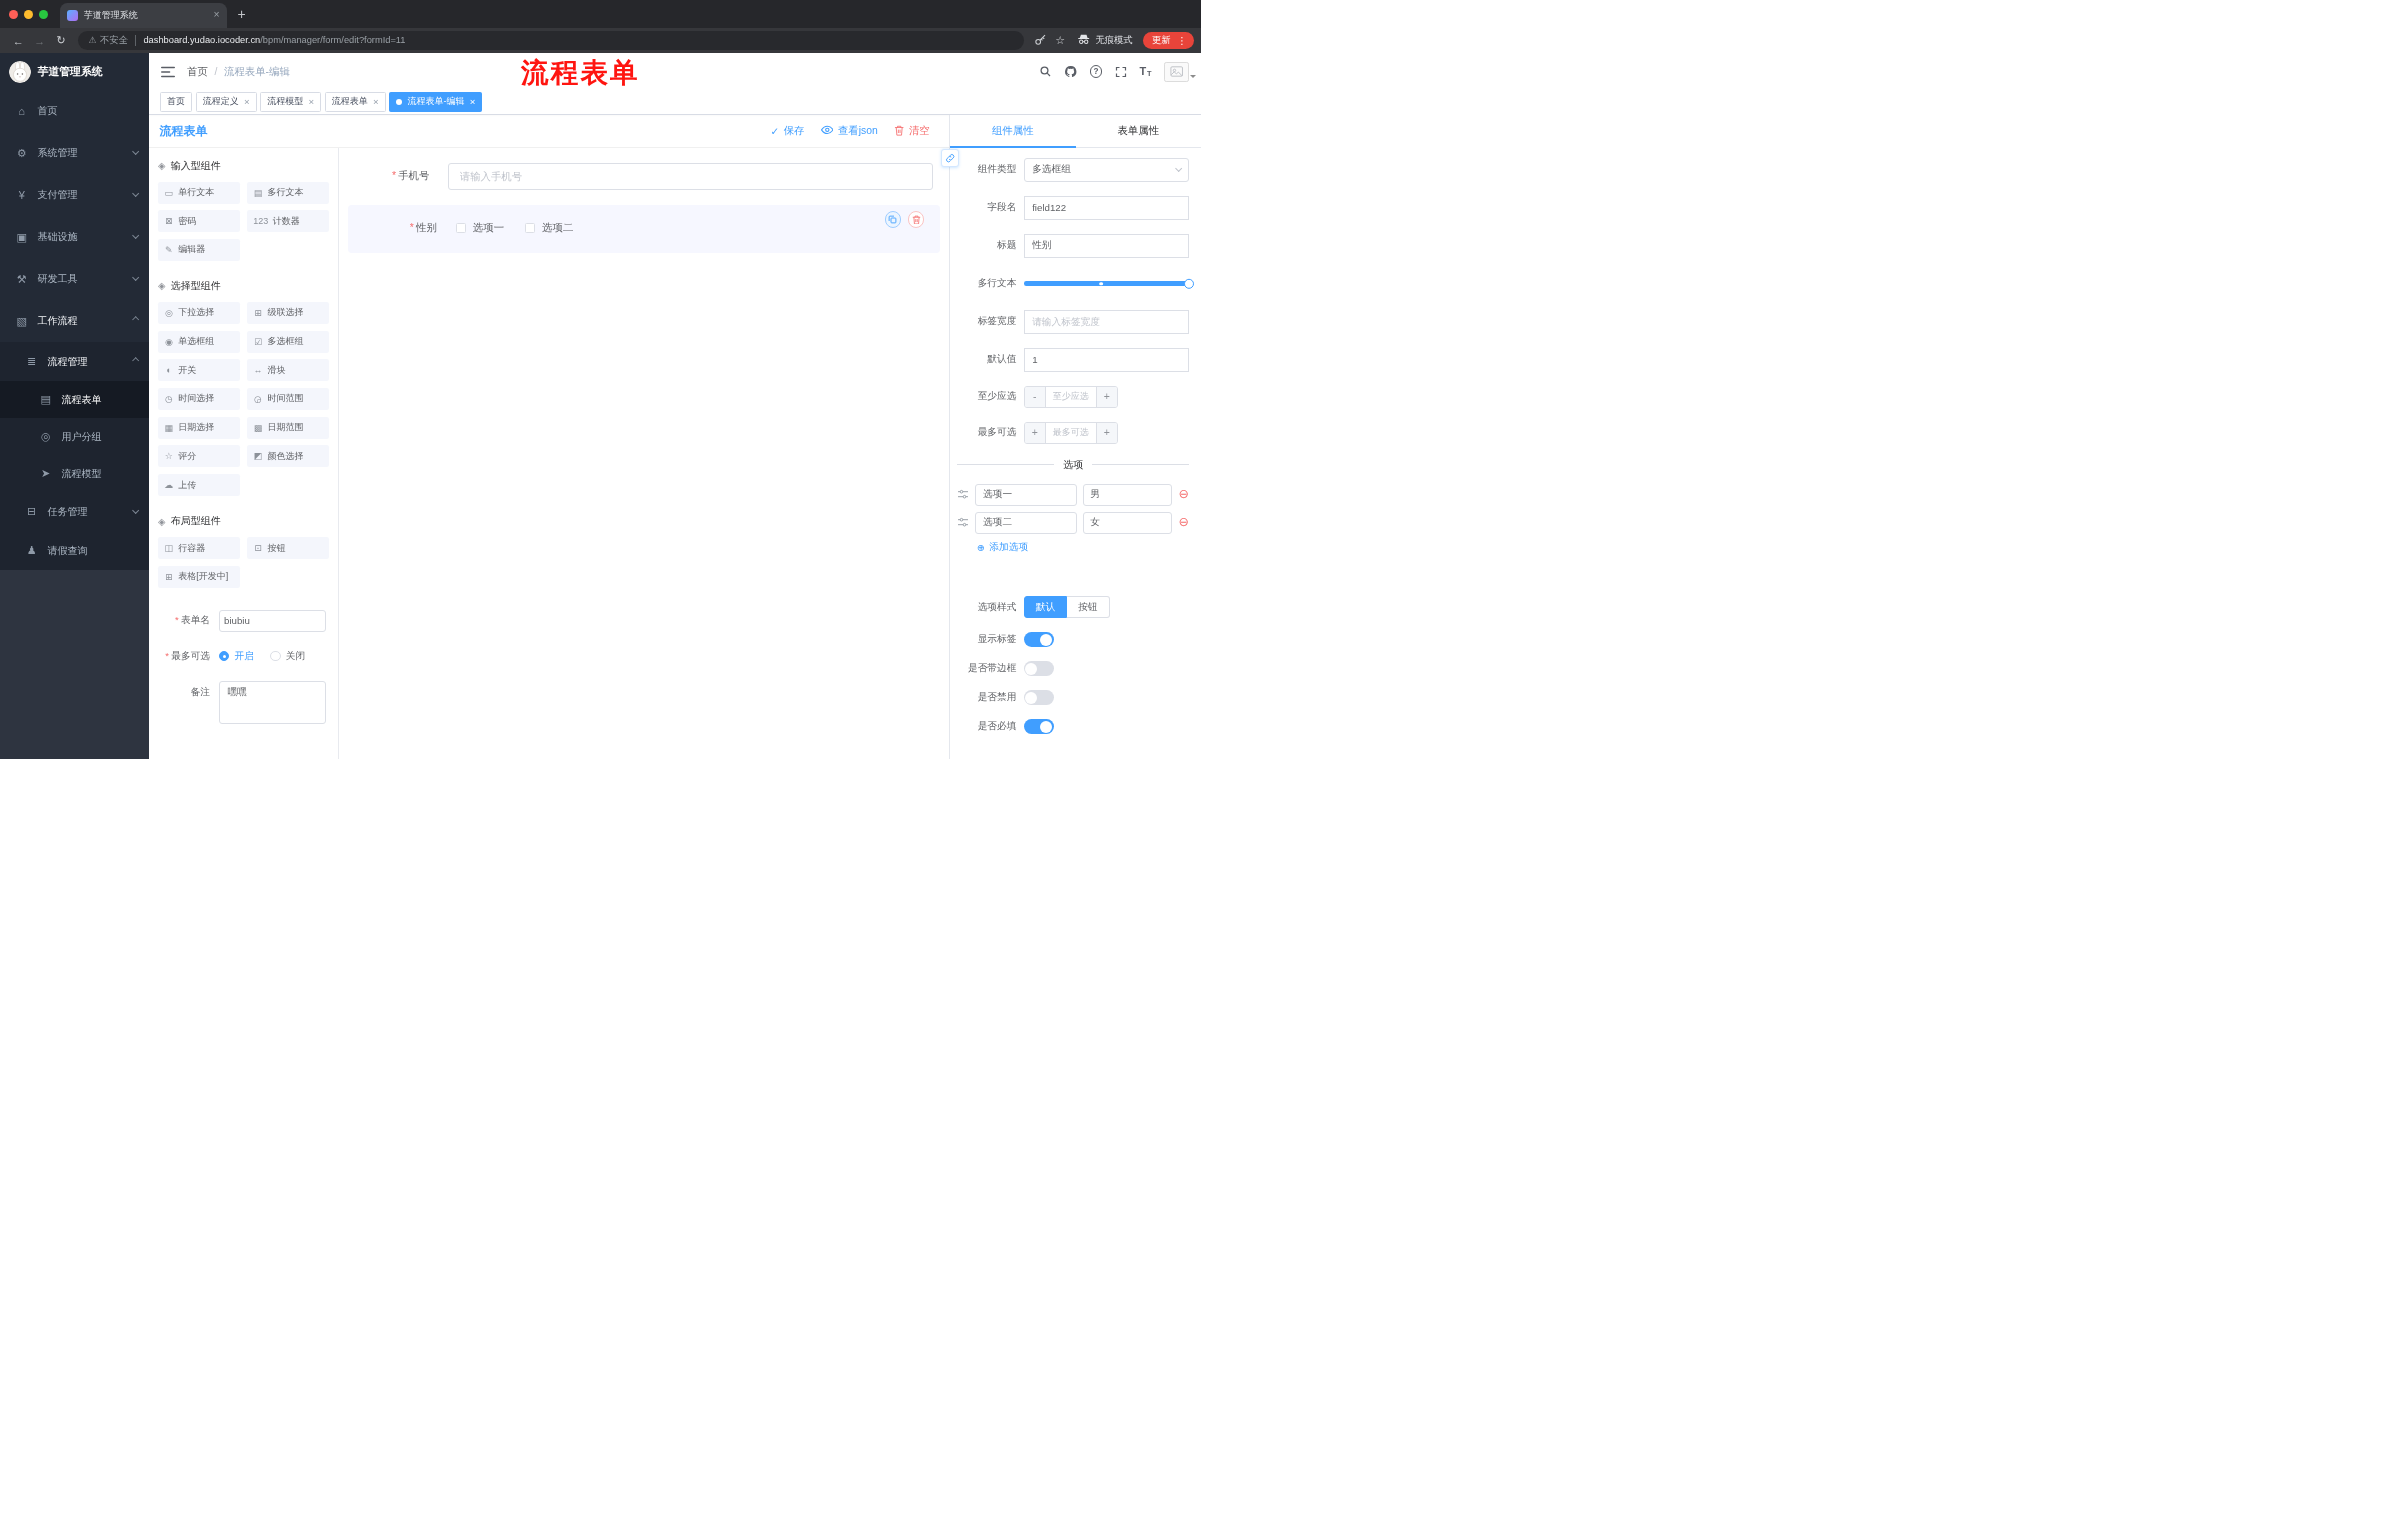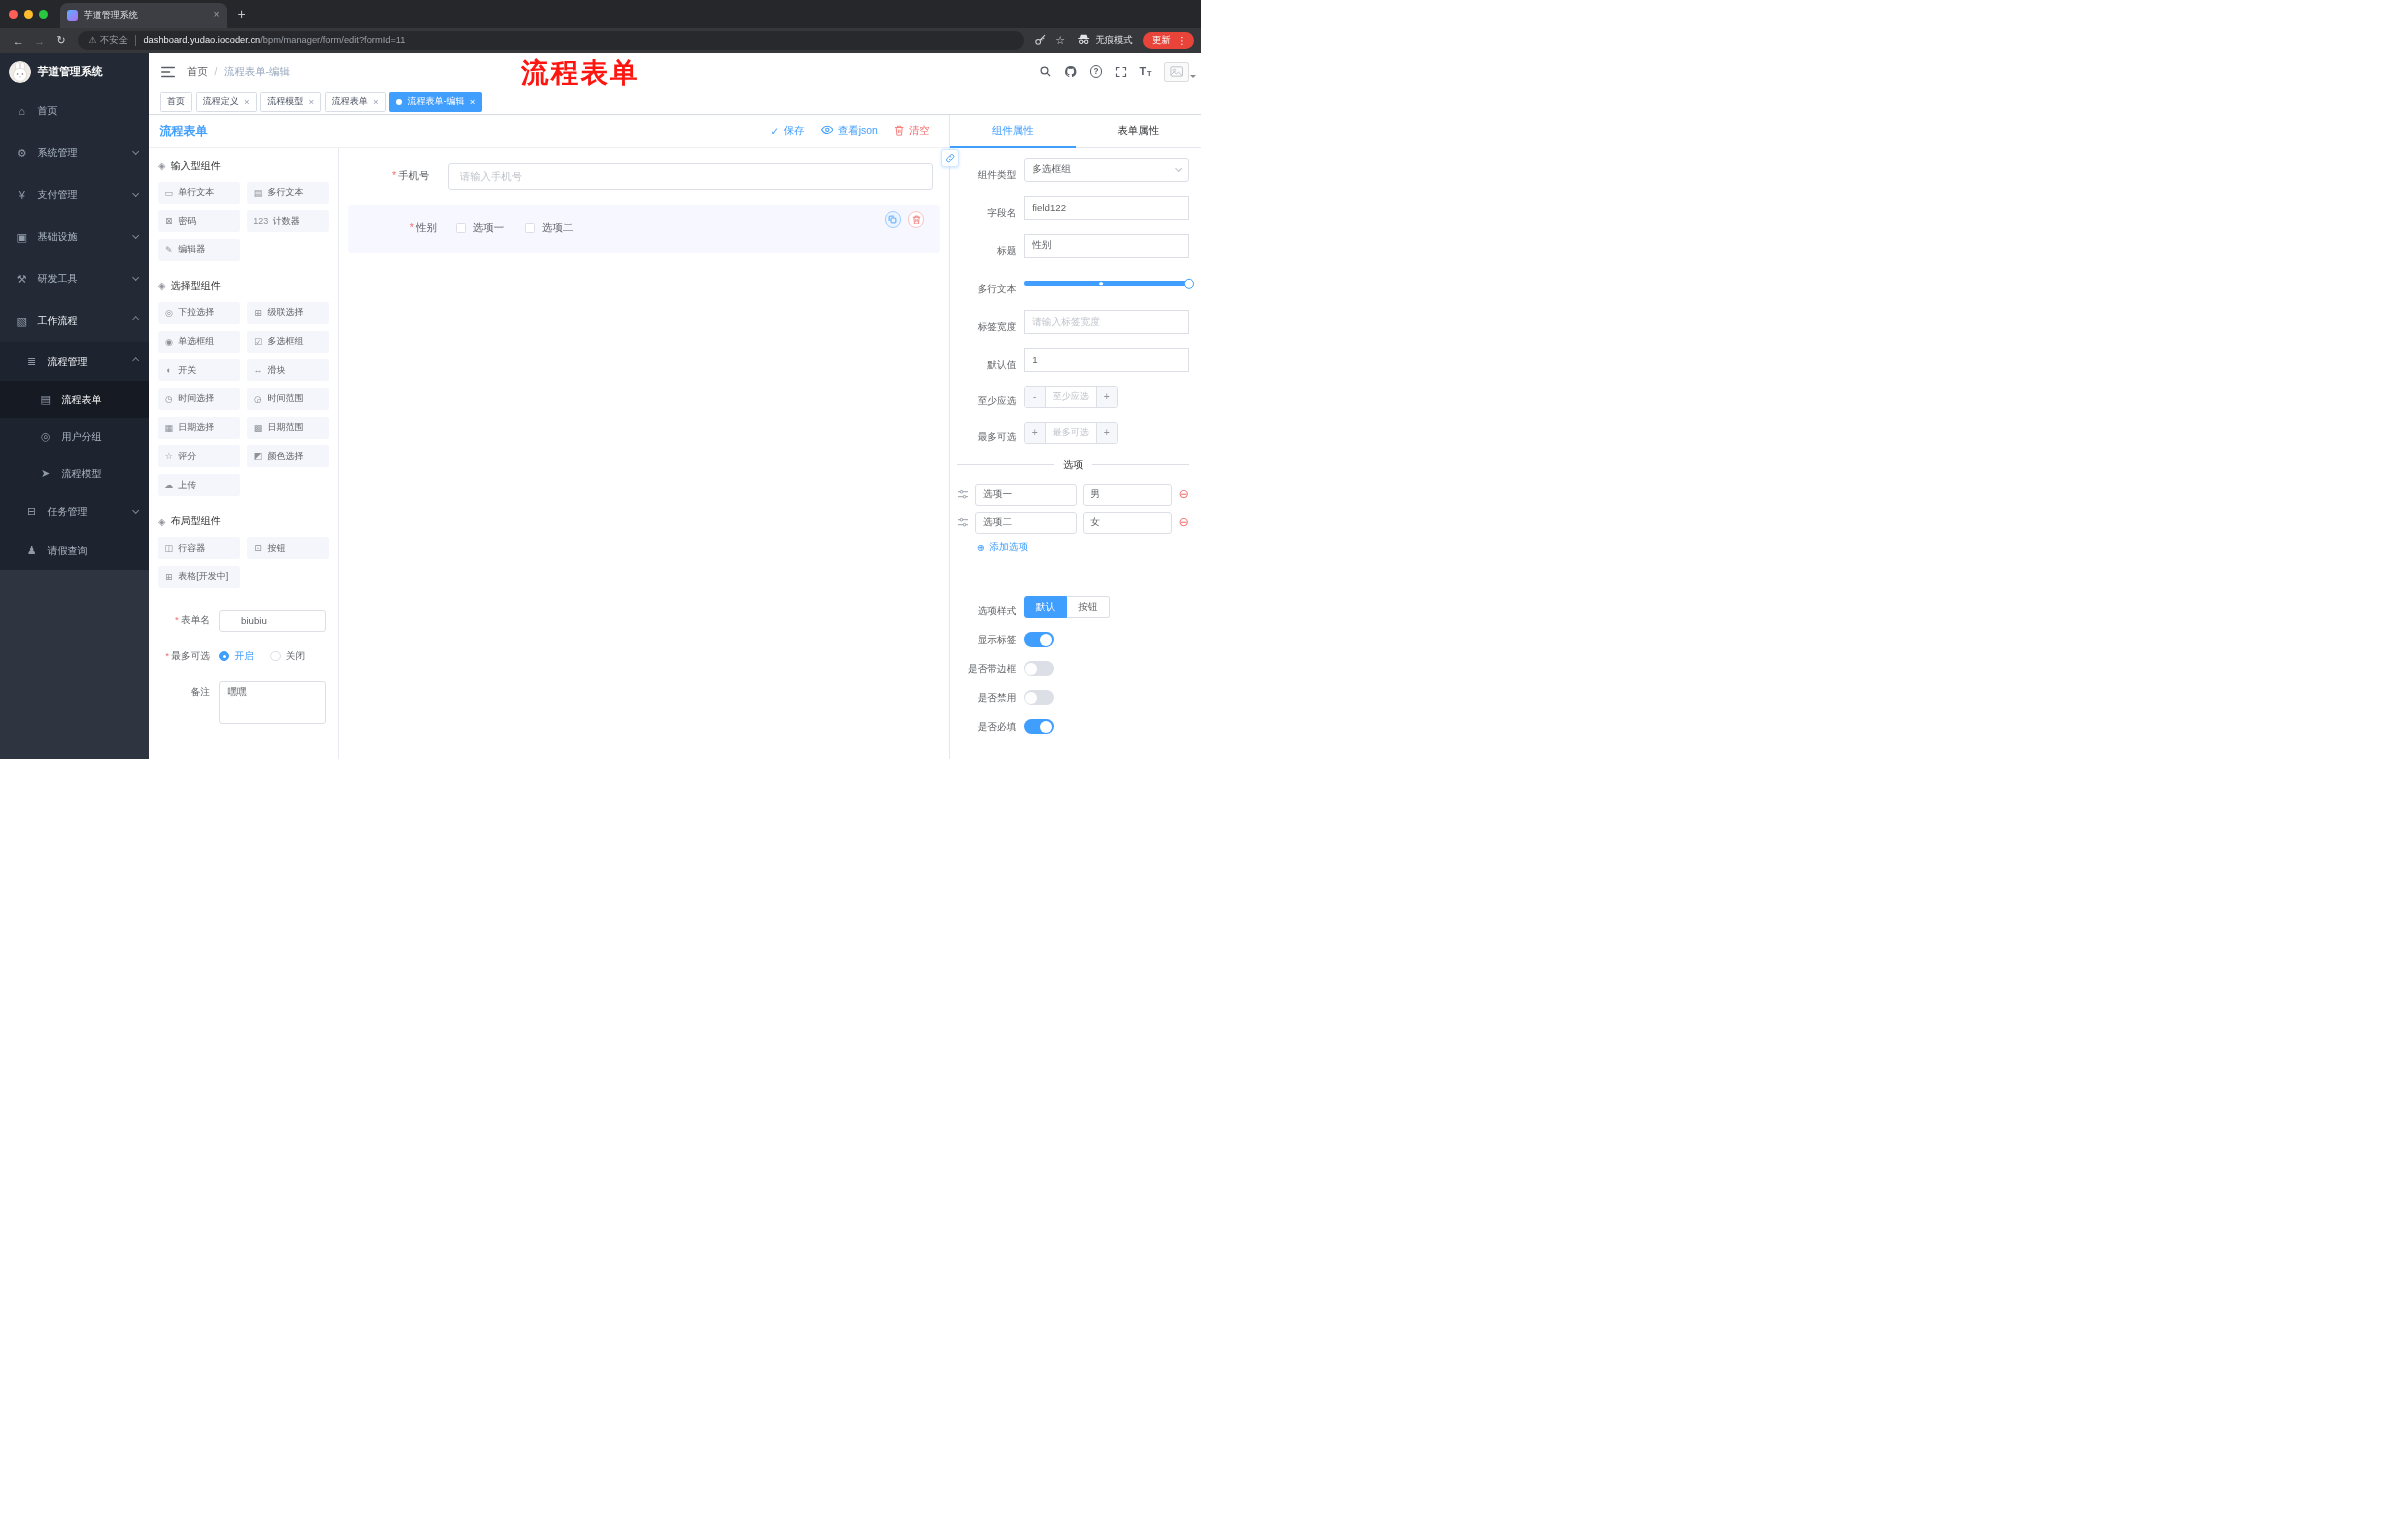--- a/index.html
+++ b/index.html
@@ -94,21 +94,21 @@
 .pal-title.first{margin-top:1.5px}
 .pal-tic{color:#909399;font-size:9.7px;font-style:normal}
 .pal-grid{display:grid;grid-template-columns:1fr 1fr;gap:6.7px 7.4px}
 .pal-item{height:22px;background:#f4f6fc;border-radius:2.2px;display:flex;align-items:center;padding:0 6px;gap:4.5px;font-size:9px;color:#606266;cursor:move;white-space:nowrap;overflow:hidden}
 .pi-ic{color:#8d9299;font-size:9px;flex:none;min-width:9.7px;text-align:center;font-style:normal}
 .pal-form{margin-top:22px;padding-right:3px}
 .pf-row{display:flex;align-items:center;margin-bottom:18px}
 .pf-row.top{align-items:flex-start}
 .pf-label{width:52px;text-align:right;font-size:9.7px;color:#606266;margin-right:9px;flex:none;white-space:nowrap}
 .req{color:#f56c6c;margin-right:2.2px;font-style:normal}
-.pf-input{flex:1;height:22px;border:0.7px solid #dcdfe6;border-radius:3px;padding:0 21px;font-size:9.7px;color:#606266;outline:none;min-width:0}
+.pf-input{flex:1;height:22px;border:0.7px solid #dcdfe6;border-radius:3px;padding:0 4px;font-size:9.7px;color:#606266;outline:none;min-width:0}
 .pf-textarea{flex:1;height:43px;border:0.7px solid #dcdfe6;border-radius:3px;padding:4.5px 7.4px;font-size:9.7px;color:#606266;resize:none;outline:none;font-family:Liberation Sans, sans-serif}
 .radio{display:inline-flex;align-items:center;gap:5.2px;margin-right:16.3px;font-size:9.7px;color:#606266;cursor:pointer}
 .rdot{width:10.4px;height:10.4px;border-radius:50%;border:0.7px solid #dcdfe6;background:#fff;position:relative;flex:none}
 .radio.checked{color:#409eff}
 .radio.checked .rdot{border-color:#409eff;background:#409eff}
 .radio.checked .rdot::after{content:"";position:absolute;left:3px;top:3px;width:3px;height:3px;border-radius:50%;background:#fff}
 
 
 .canvas{flex:1;padding:10.4px 9px;min-width:0;overflow:hidden;background:#fff}
 .cfield{display:flex;align-items:center;padding:4.5px 7.4px}
@@ -124,21 +124,21 @@
 .act.del{right:15.6px;border:0.7px solid #fbc4c4;background:#fff;color:#f56c6c}
 
 
 .props{width:251px;flex:none;display:flex;flex-direction:column;position:relative;background:#fff}
 .link-float{position:absolute;left:-9px;top:34px;width:18px;height:18px;background:#fff;border:0.7px solid #d3e7ff;border-radius:3px;display:flex;align-items:center;justify-content:center;z-index:3;box-shadow:0 0.7px 3px rgba(64,158,255,.25);cursor:pointer}
 .props-tabs{height:33px;display:flex;border-bottom:0.7px solid #e4e7ed;flex:none}
 .ptab{flex:1;display:flex;align-items:center;justify-content:center;font-size:10.4px;color:#303133;cursor:pointer;position:relative}
 .ptab.active{color:#409eff}
 .ptab.active::after{content:"";position:absolute;left:0;right:0;bottom:-0.7px;height:1.5px;background:#409eff}
 .props-body{flex:1;padding:9.7px 12px 0 7.4px;overflow:hidden}
-.prow{display:flex;align-items:flex-end;margin-bottom:14px}
+.prow{display:flex;align-items:center;margin-bottom:14px}
 .plabel{width:59px;flex:none;text-align:right;font-size:9.7px;color:#606266;margin-right:7.4px;white-space:nowrap}
 .pinput{flex:1;height:24px;border:0.7px solid #dcdfe6;border-radius:0;padding:0 7.4px;font-size:9.7px;color:#606266;outline:none;min-width:0}
 .pinput::placeholder{color:#c0c4cc}
 .pselect{flex:1;height:24px;border:0.7px solid #dcdfe6;border-radius:3px;display:flex;align-items:center;justify-content:space-between;padding:0 7.4px;font-size:9.7px;color:#606266;cursor:pointer}
 .caret{width:5.2px;height:5.2px;border-right:1.1px solid #c0c4cc;border-bottom:1.1px solid #c0c4cc;transform:rotate(45deg) translateY(-1.5px)}
 .slider{flex:1;position:relative;height:24px;display:flex;align-items:center;cursor:pointer}
 .track{width:100%;height:4.5px;border-radius:2.2px;background:#409eff}
 .stop{position:absolute;left:47%;top:50%;width:3.7px;height:3.7px;border-radius:50%;background:#fff;transform:translate(-50%,-50%)}
 .handle{position:absolute;right:-5.2px;top:50%;width:10.4px;height:10.4px;border-radius:50%;background:#fff;border:1.5px solid #409eff;transform:translateY(-50%)}
 .stepper{width:94px;height:22px;border:0.7px solid #dcdfe6;border-radius:3px;display:flex;overflow:hidden}

